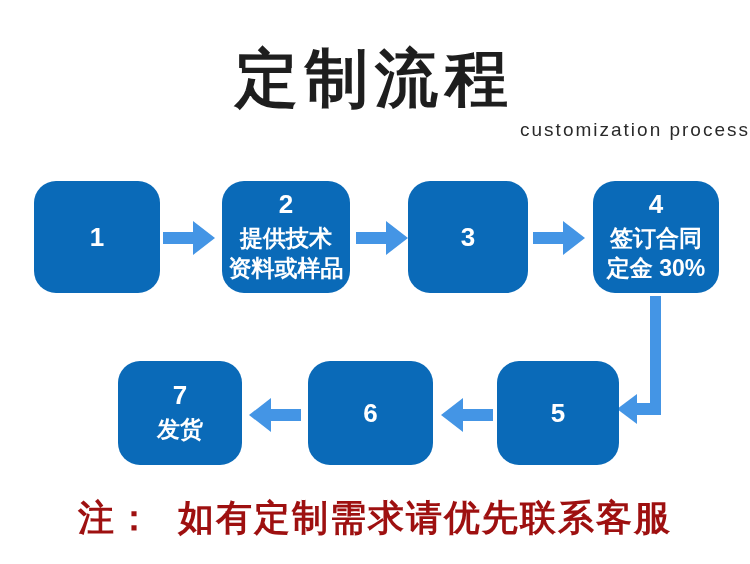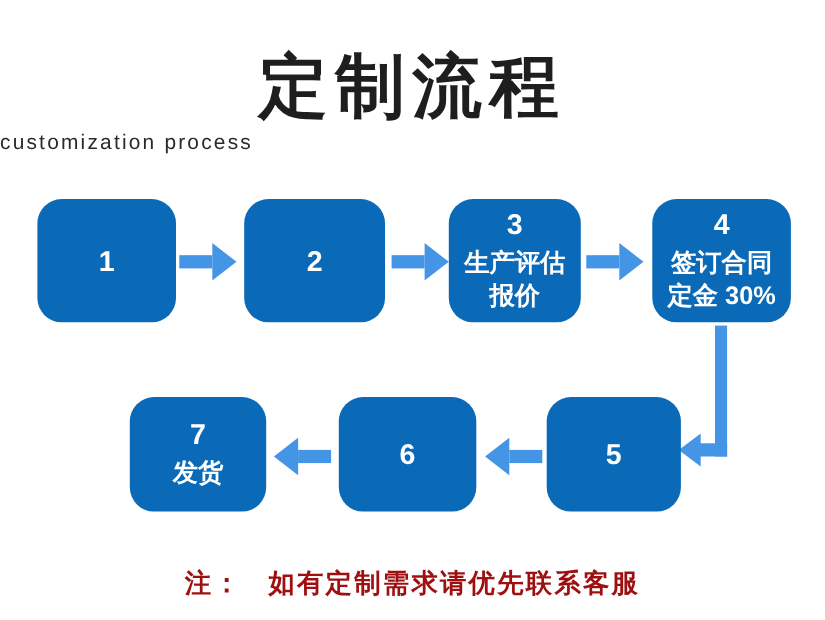--- a/index.html
+++ b/index.html
@@ -18,21 +18,21 @@
     top: 36px; left: 0; width: 750px;
     text-align: center;
     font-size: 63px;
     font-weight: 900;
     letter-spacing: 7px;
     color: var(--title-color, #1e1e1e);
   }
   .subtitle {
     position: absolute;
     top: 119px; left: 0; width: 750px;
-    text-align: left;
+    text-align: right;
     font-size: 19px;
     font-weight: 400;
     letter-spacing: 2px;
     color: #2a2a2a;
   }
 
   
   .box {
     position: absolute;
     background: var(--box-blue, #0a6ab8);
@@ -106,25 +106,24 @@
     border-top: 15px solid transparent;
     border-bottom: 15px solid transparent;
     border-right: 20px solid var(--arrow-blue, #4495e5);
   }
 
   
   .note {
     position: absolute;
     top: 494px; left: 0; width: 750px;
     text-align: center;
-    font-size: 24px;
+    font-size: 36px;
     font-weight: 700;
     color: var(--note-color, #9e1010);
     letter-spacing: 2px;
-    margin-top: 20px;
   }
   .note .note-prefix { margin-right: 24px; }
 </style>
 </head>
 <body>
 
 <div class="page">
 
   <div class="title">定制流程</div>
   <div class="subtitle">customization process</div>
@@ -132,30 +131,30 @@
   <div class="box" id="box1">
     <div class="box-num">1</div>
   </div>
   <div class="arrow" id="arrow12">
     <div class="shaft"></div>
     <div class="head-right"></div>
   </div>
 
   <div class="box" id="box2">
     <div class="box-num">2</div>
+    <div class="box-label">提供技术
+资料或样品</div>
   </div>
   <div class="arrow" id="arrow23">
     <div class="shaft"></div>
     <div class="head-right"></div>
   </div>
 
   <div class="box" id="box3">
     <div class="box-num">3</div>
-    <div class="box-label">生产评估
-报价</div>
   </div>
   <div class="arrow" id="arrow34">
     <div class="shaft"></div>
     <div class="head-right"></div>
   </div>
 
   <div class="box" id="box4">
     <div class="box-num">4</div>
     <div class="box-label">签订合同
 定金 30%</div>

